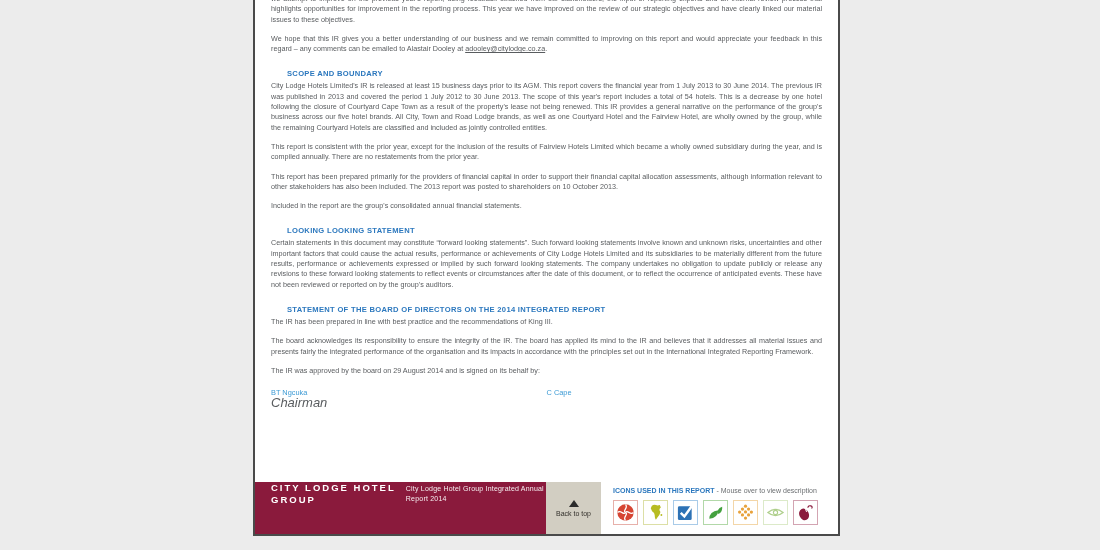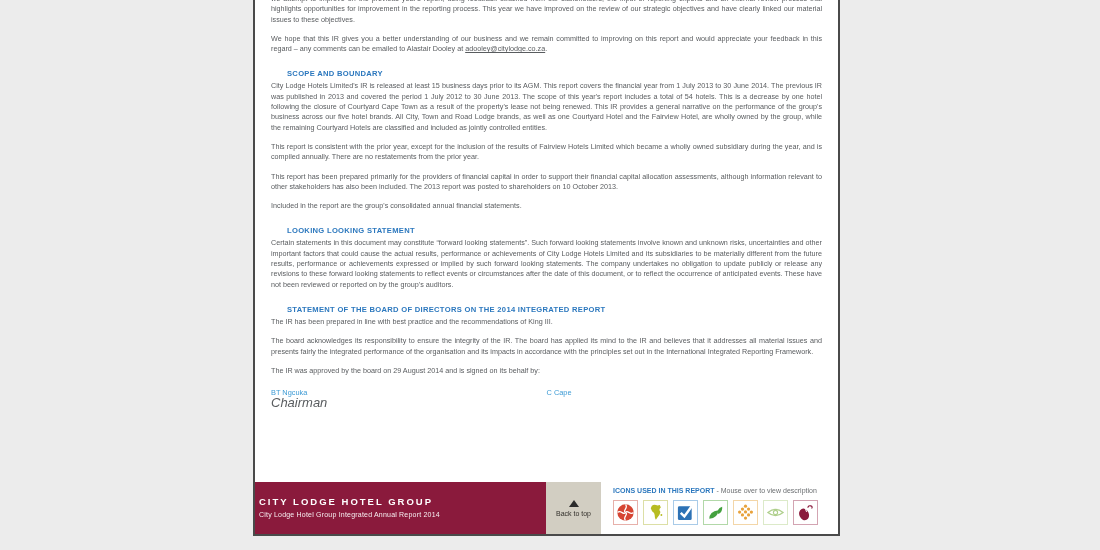--- a/index.html
+++ b/index.html
@@ -53,23 +53,23 @@
   .page-footer {
     position: absolute;
     left: 0; bottom: 0;
     width: 100%; height: 52px;
     display: flex;
   }
   .footer-brand-block {
     flex: 0 0 291px;
     background: #8A1A3C;
     display: flex;
-    flex-direction: column;
+    flex-direction: row;
     justify-content: center;
-    padding-left: 4px;
+    padding-left: 16px;
   }
   .brand-title {
     color: #FFFFFF;
     font-size: 9.5px;
     font-weight: bold;
     letter-spacing: 2px;
     line-height: 12px;
   }
   .brand-subtitle {
     color: rgba(255,255,255,0.93);

